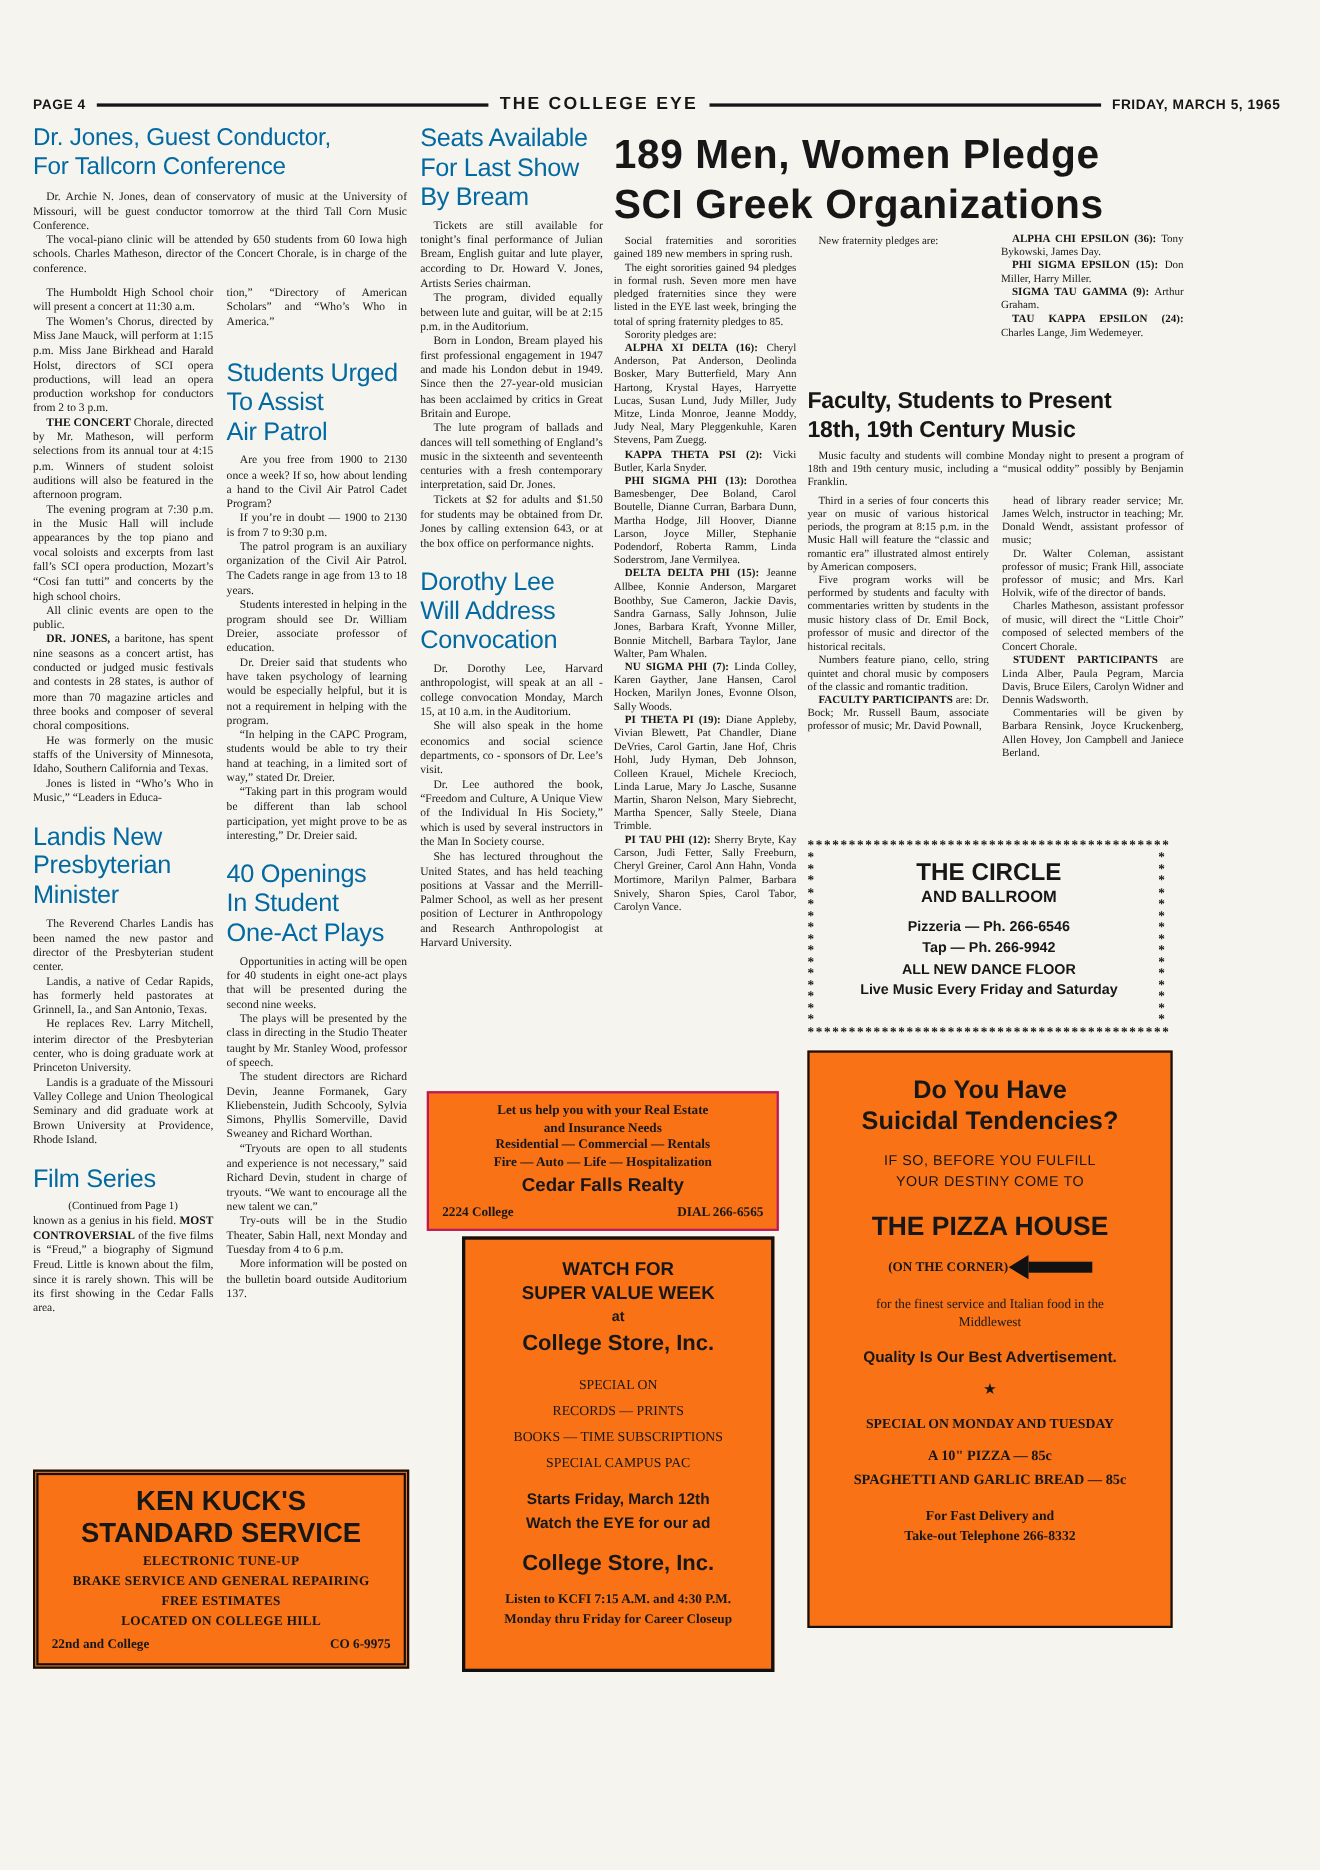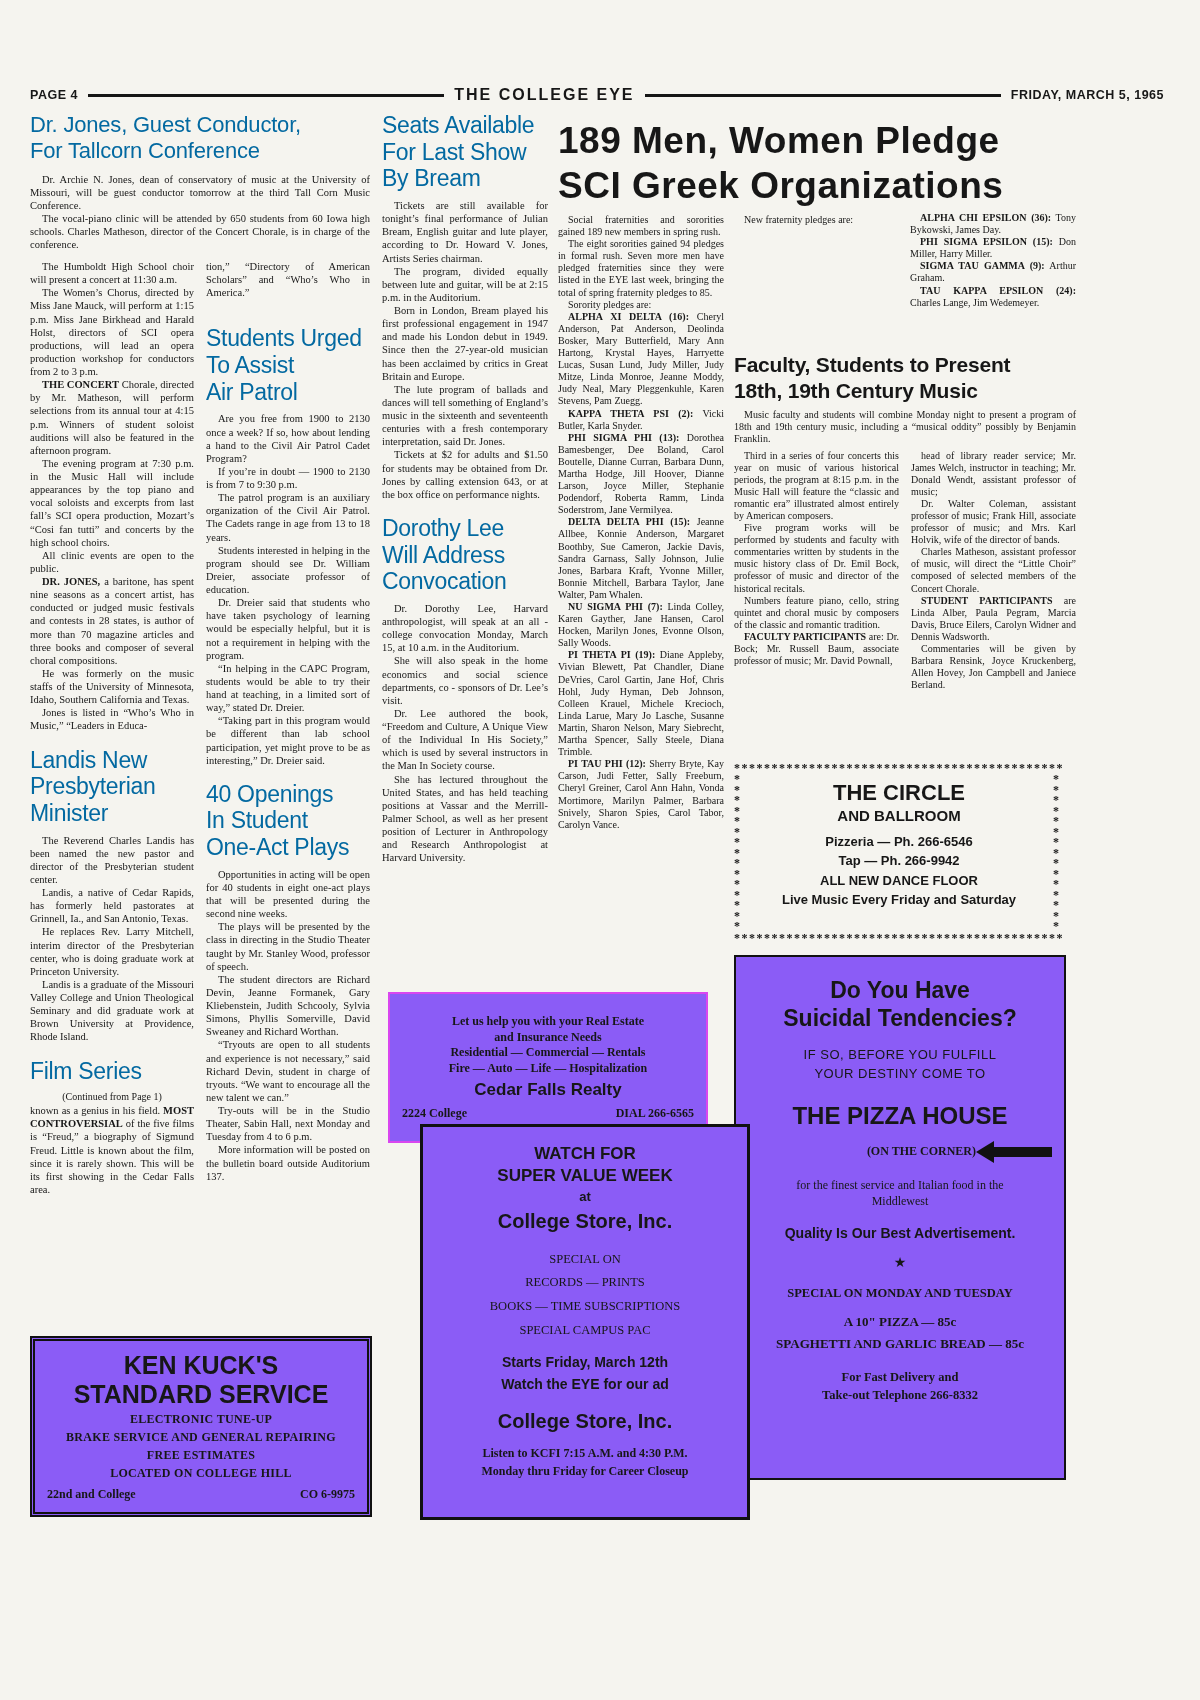--- a/index.html
+++ b/index.html
@@ -38,36 +38,36 @@
   #greekhead{left:558px;top:118px;width:516px}
   #greekc1{left:558px;top:214px;width:166px}
   #greekc2{left:734px;top:214px;width:166px}
   #greekc3{left:910px;top:212px;width:166px}
   #faculty{left:734px;top:352px;width:342px}
   .fac-lead{margin:6px 0 4px}
   .fac-cols{display:flex;gap:12px}
   .fac-col{width:165px}
 
   
-  .ad{background:#8b5cf6;text-align:center;z-index:5}
+  .ad{background:#f97316;text-align:center;z-index:5}
 
   
   #ad-kenkuck{left:30px;top:1336px;width:342px;border:5px double #111;padding:10px 12px;min-height:152px}
   .kk-name{font:700 25px/1.15 "Liberation Sans","DejaVu Sans",sans-serif}
   .kk-small{font-weight:700;font-size:12px;margin-top:3px;letter-spacing:.3px}
   .kk-row{display:flex;justify-content:space-between;font-weight:700;font-size:12px;margin-top:6px}
 
   
-  #ad-realty{left:388px;top:992px;width:320px;border:2px solid #d946ef;padding:20px 12px;min-height:110px}
+  #ad-realty{left:388px;top:992px;width:320px;border:2px solid #be185d;padding:8px 12px;min-height:110px}
   .rl-line{font-weight:700;font-size:12px;line-height:1.3}
   .rl-name{font:700 17px/1.2 "Liberation Sans","DejaVu Sans",sans-serif;margin-top:4px}
   .rl-row{display:flex;justify-content:space-between;font-weight:700;font-size:12px;margin-top:5px}
 
   
-  #ad-store{left:420px;top:1124px;width:330px;border:3px solid #111;padding:16px 8px;min-height:396px}
+  #ad-store{left:420px;top:1124px;width:284px;border:3px solid #111;padding:16px 8px;min-height:396px}
   .st-h{font:700 17px/1.3 "Liberation Sans","DejaVu Sans",sans-serif}
   .st-at{font:700 13px/1.5 "Liberation Sans","DejaVu Sans",sans-serif}
   .st-name{font:700 20px/1.25 "Liberation Sans","DejaVu Sans",sans-serif;margin:2px 0 14px}
   .st-item{font-size:12.5px;line-height:1.9}
   .st-b{font:700 14px/1.6 "Liberation Sans","DejaVu Sans",sans-serif}
   .st-name2{font:700 20px/1.25 "Liberation Sans","DejaVu Sans",sans-serif;margin:14px 0 10px}
   .st-foot{font-weight:700;font-size:12px;line-height:1.5}
 
   
   #ad-circle{left:734px;top:762px;width:330px;background:#f5f4ef;z-index:5}
@@ -77,21 +77,21 @@
   .circle-content{flex:1;text-align:center;padding:6px 4px}
   .ci-name{font:700 22px/1.2 "Liberation Sans","DejaVu Sans",sans-serif}
   .ci-sub{font:700 15px/1.3 "Liberation Sans","DejaVu Sans",sans-serif;margin-bottom:6px}
   .ci-line{font:700 13px/1.5 "Liberation Sans","DejaVu Sans",sans-serif}
 
   
   #ad-pizza{left:734px;top:955px;width:332px;border:2px solid #111;padding:20px 12px;min-height:525px}
   .pz-big{font:700 23px/1.2 "Liberation Sans","DejaVu Sans",sans-serif}
   .pz-mid{font:400 13px/1.45 "Liberation Sans","DejaVu Sans",sans-serif;letter-spacing:.5px}
   .pz-house{font:700 24px/1.2 "Liberation Sans","DejaVu Sans",sans-serif;margin:18px 0 10px}
-  .corner-row{display:flex;align-items:center;justify-content:flex-end;margin:4px 0 14px}
+  .corner-row{display:flex;align-items:center;justify-content:center;margin:4px 0 14px}
   .corner{font-weight:700;font-size:12px}
   .arrow{display:inline-flex;align-items:center}
   .arr-head{width:0;height:0;border-top:11px solid transparent;border-bottom:11px solid transparent;border-right:18px solid #111}
   .arr-shaft{width:58px;height:10px;background:#111}
   .pz-serif{font-size:12px;line-height:1.4}
   .pz-q{font:700 14px/1.3 "Liberation Sans","DejaVu Sans",sans-serif;margin:14px 0 12px}
   .pz-star{font-size:14px;margin:4px 0 14px}
   .pz-sb{font-weight:700;font-size:12.5px;line-height:1.4}
   .pz-price{font-weight:700;font-size:13px;line-height:1.7}
   .gap-md{margin-top:14px}

